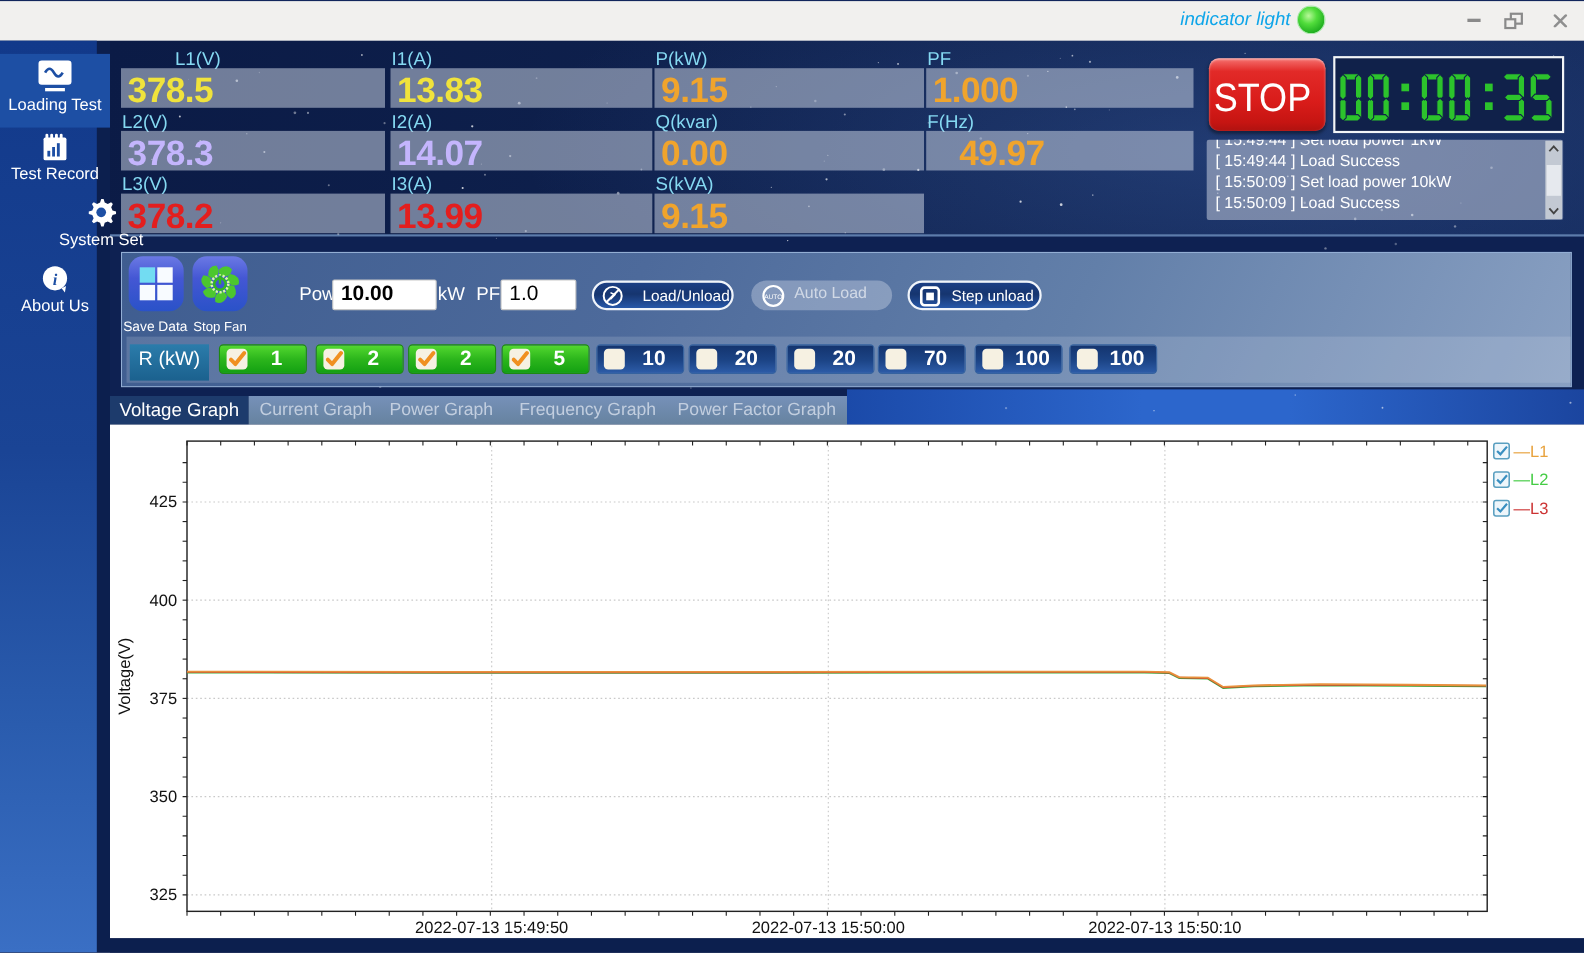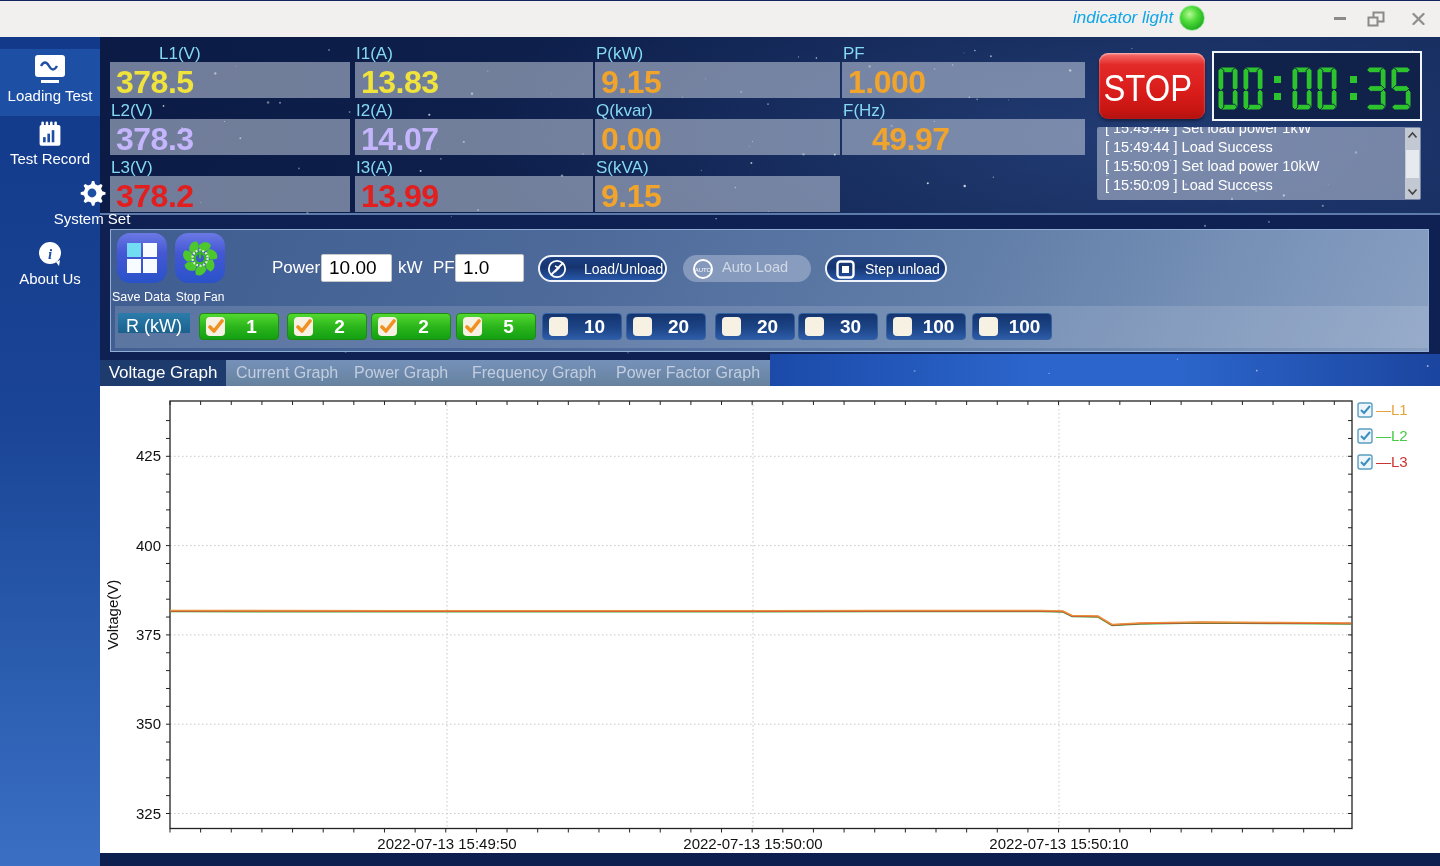--- a/index.html
+++ b/index.html
@@ -8,21 +8,21 @@
 .abs { position:absolute; }
 
 
 #titlebar { left:0; top:0; width:1440px; height:37px; background:#f1f0ee; border-top:1px solid #12265c; }
 #title-text { left:1073px; top:8px; font-size:17px; color:#0ea5e9;font-style:italic; }
 #indicator { left:1179px; top:5px; width:26px; height:26px; border-radius:50%;
   background:radial-gradient(circle at 40% 35%, #b8f89a 0%, #52dd3c 35%, #1fae1f 75%, #128a12 100%);
   border:1px solid #a8e8a8; }
 
 
-#sidebar { left:0; top:37px; width:100px; height:829px;
+#sidebar { left:0; top:37px; width:88px; height:829px;
   background:linear-gradient(180deg, #12398a 0%, #1a4495 45%, #2a5cae 75%, #3a6fc4 100%); }
 #side-active { left:0; top:12px; width:100px; height:67px; background:#1d4fa4; }
 .side-item { width:100px; text-align:center; color:#fff; font-size:15px; }
 .side-item svg { display:block; margin:0 auto; }
 
 
 #mainbg { left:100px; top:37px; width:1340px; height:829px;
   background:radial-gradient(ellipse 900px 300px at 75% 12%, rgba(70,110,185,0.30), rgba(70,110,185,0) 70%),
   linear-gradient(100deg, #0b1b46 0%, #102350 55%, #142a5c 100%); }
 #ctrl-outer { left:100px; top:215px; width:1340px; height:145px; background:#0e2152; }
@@ -58,21 +58,21 @@
 .ctl-label { color:#fff; font-size:17px; white-space:nowrap; }
 .ctl-input { background:#fff; border:1px solid #c8c8c8; border-radius:2px; font-size:19px; color:#000; padding-left:7px; }
 .pill { height:27px; border-radius:14px; border:2px solid #f0f4fa; color:#fff; font-size:16px; white-space:nowrap;
   background:linear-gradient(180deg, #1b3f85 0%, #16356f 45%, #2757a8 100%); }
 .pill-dis { background:rgba(235,240,248,0.32); border:none; color:rgba(255,255,255,0.62); }
 #chkstrip { left:115px; top:306px; width:1313px; height:42px; background:rgba(225,233,245,0.17); }
 .chk-btn { top:313px; width:80px; height:27px; border-radius:4px; color:#fff; font-size:19px; font-weight:bold; }
 .chk-green { background:linear-gradient(180deg, #53d830 0%, #2cb61c 50%, #13a012 100%); border:1px solid #1d8a10; }
 .chk-navy { background:linear-gradient(180deg, #14346e 0%, #1c4486 55%, #2d5ca8 100%); border:1px solid #35629f; }
 .chk-box { position:absolute; left:6px; top:3px; width:19px; height:19px; border-radius:4px; background:#f6f1e2; }
-#rkw { left:118px; top:313px; width:72px; height:20px; background:linear-gradient(180deg,#2b7cab,#1b618e);
+#rkw { left:118px; top:313px; width:72px; height:33px; background:linear-gradient(180deg,#2b7cab,#1b618e);
   color:#fff; font-size:18px; text-align:center; line-height:27px; }
 
 
 #tab-active { left:100px; top:360px; width:126px; height:26px; background:#1d3b6c; color:#fff; font-size:17px;
   text-align:center; line-height:26px; }
 #tab-rest { left:226px; top:360px; width:544px; height:26px;
   background:linear-gradient(180deg, #7691b9 0%, #66829f 100%); }
 .tab-i { position:absolute; top:0; color:#c2cedf; font-size:16px; line-height:26px; white-space:nowrap; }
 
 
@@ -421,21 +421,21 @@
           <path transform="rotate(308.57142857142856 25 25)" d="M24 12 q7 -6 12 0 q-2 8 -10 6 q-2.5 -2.5 -2 -6z" fill="#4cc72e"></path>
         </g>
       <circle cx="25" cy="25" r="7.5" fill="none" stroke="#d8f5b0" stroke-width="2.5" stroke-dasharray="2 1.4"></circle>
       <path d="M25 20 a5.2 5.2 0 1 0 0.01 0" fill="none" stroke="#35b820" stroke-width="2.2"></path>
       <rect x="23.9" y="17.5" width="2.2" height="8" fill="#35b820"></rect>
     </svg>
   </div>
   <div class="abs ilabel" style="left:173px;top:290px;width:54px;font-size:12px;">Stop Fan</div>
 
   <div class="abs ctl-label" style="left:272px;top:258px;">Power</div>
-  <div class="abs ctl-input" style="left:321px;top:254px;width:71px;height:28px;line-height:26px;">10.00</div>
+  <div class="abs ctl-input" style="left:302px;top:254px;width:95px;height:28px;line-height:26px;font-weight:bold;">10.00</div>
   <div class="abs ctl-label" style="left:398px;top:258px;">kW</div>
   <div class="abs ctl-label" style="left:433px;top:258px;">PF</div>
   <div class="abs ctl-input" style="left:455px;top:254px;width:69px;height:28px;line-height:26px;">1.0</div>
 
   <div class="abs pill" style="left:538px;top:255px;width:129px;">
     <svg style="position:absolute;left:7px;top:2px;" width="20" height="20" viewBox="0 0 20 20">
       <circle cx="10" cy="10" r="8.2" fill="none" stroke="#fff" stroke-width="1.8"></circle>
       <path d="M4 16 L16 4" stroke="#fff" stroke-width="1.8"></path>
       <path d="M8 7 l4 2 -4 4" stroke="#fff" stroke-width="1.4" fill="none"></path>
     </svg>
@@ -494,21 +494,21 @@
       <div class="abs chk-btn chk-navy" style="left:626px;">
         <div class="chk-box"></div>
         <div style="position:absolute;left:25px;right:0;top:0;text-align:center;line-height:25px;">20</div>
       </div>
       <div class="abs chk-btn chk-navy" style="left:715px;">
         <div class="chk-box"></div>
         <div style="position:absolute;left:25px;right:0;top:0;text-align:center;line-height:25px;">20</div>
       </div>
       <div class="abs chk-btn chk-navy" style="left:798px;">
         <div class="chk-box"></div>
-        <div style="position:absolute;left:25px;right:0;top:0;text-align:center;line-height:25px;">30</div>
+        <div style="position:absolute;left:25px;right:0;top:0;text-align:center;line-height:25px;">70</div>
       </div>
       <div class="abs chk-btn chk-navy" style="left:886px;">
         <div class="chk-box"></div>
         <div style="position:absolute;left:25px;right:0;top:0;text-align:center;line-height:25px;">100</div>
       </div>
       <div class="abs chk-btn chk-navy" style="left:972px;">
         <div class="chk-box"></div>
         <div style="position:absolute;left:25px;right:0;top:0;text-align:center;line-height:25px;">100</div>
       </div>
     </div>

